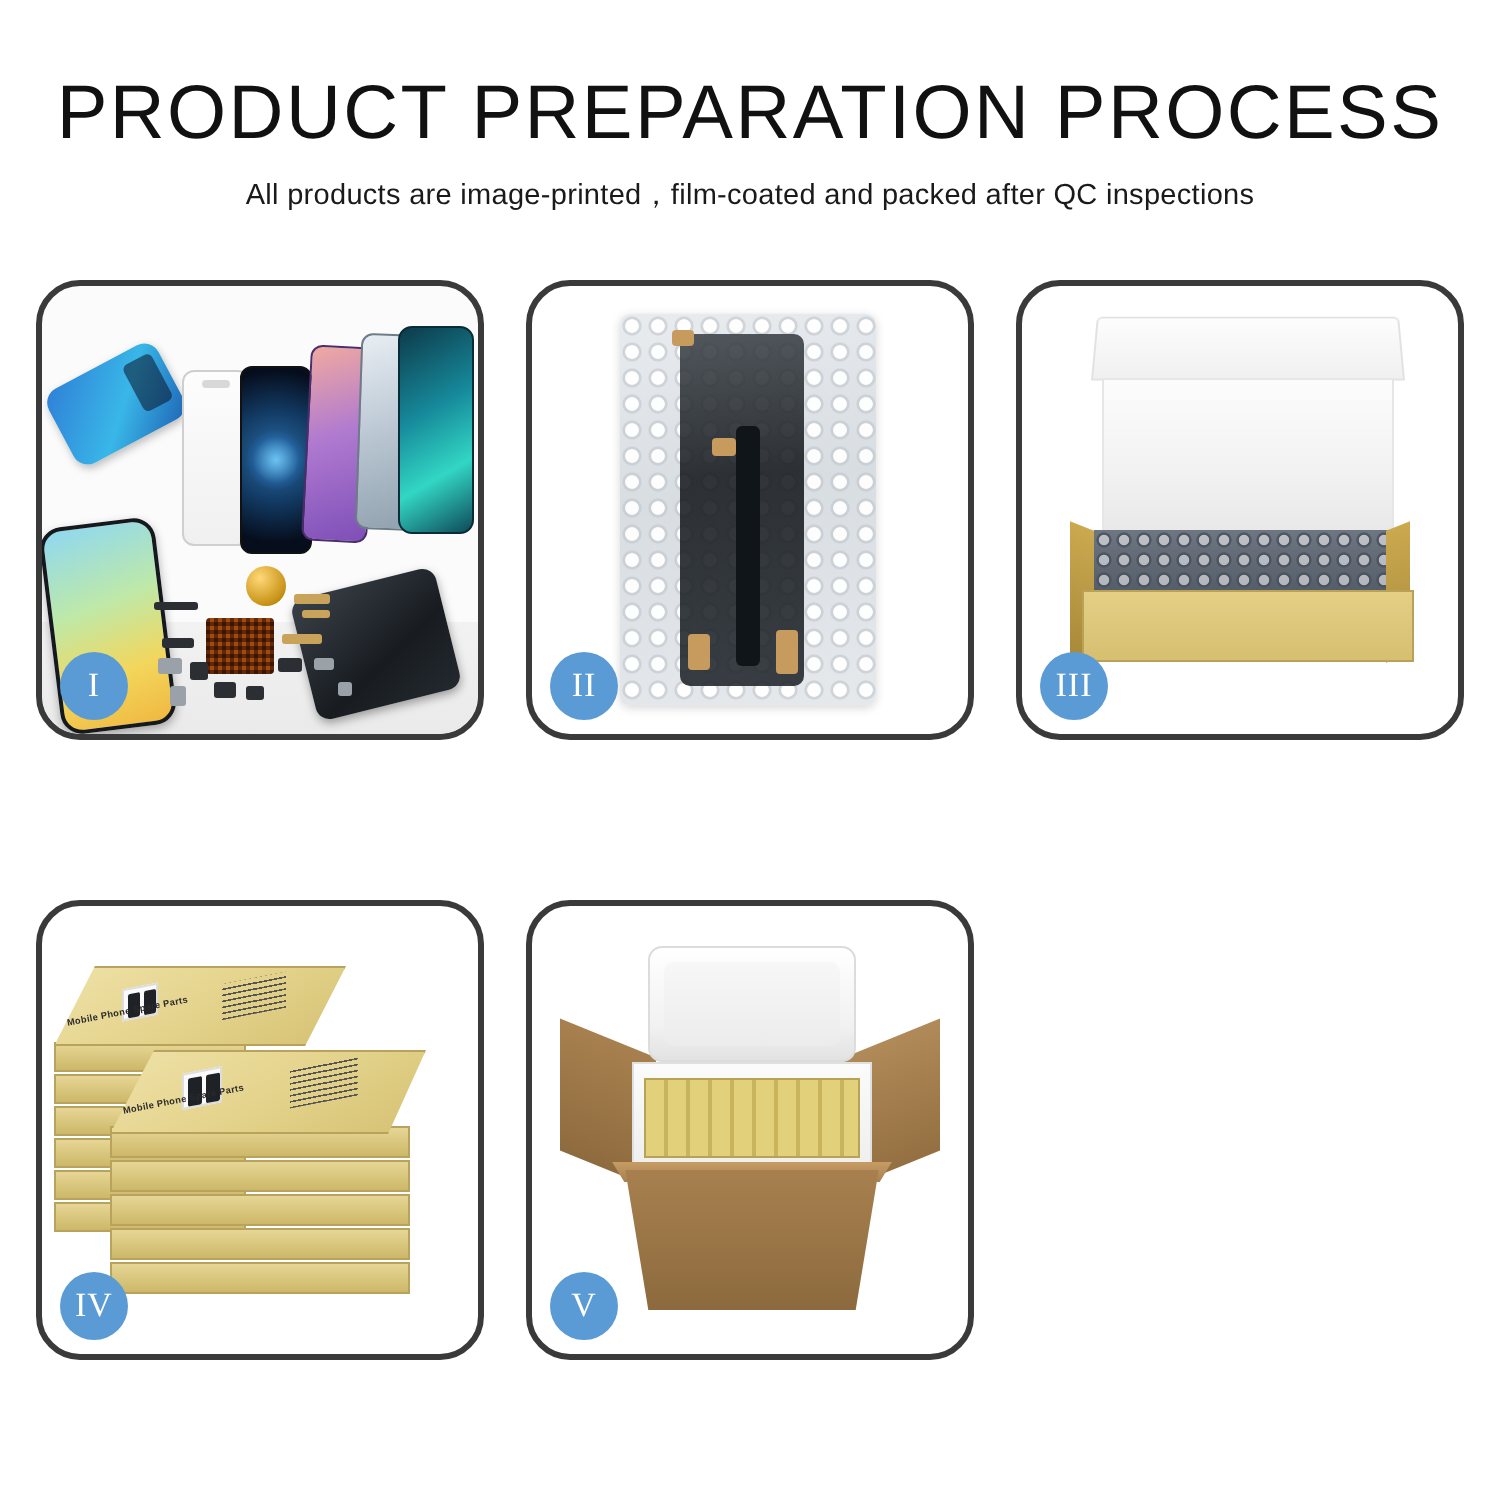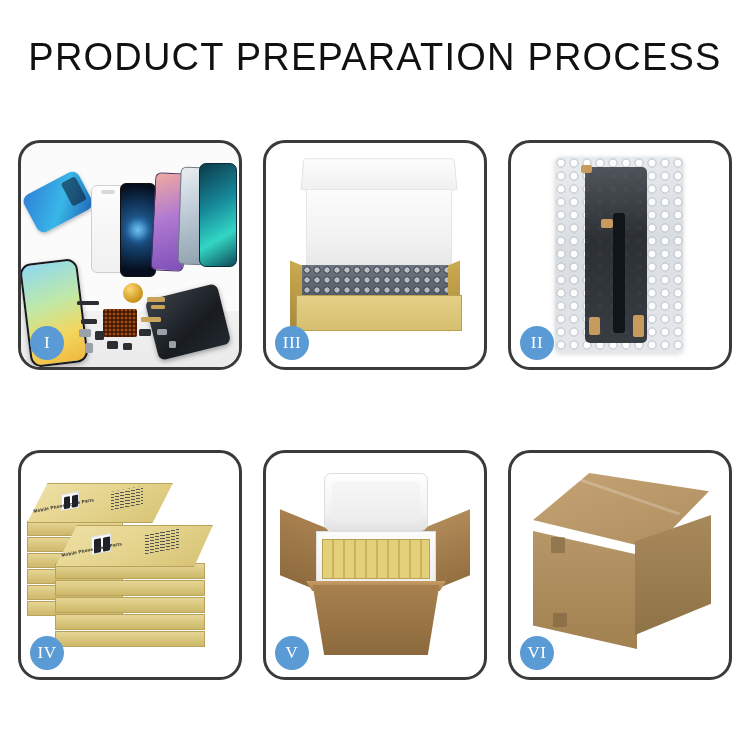--- a/index.html
+++ b/index.html
@@ -344,20 +344,21 @@
     position:absolute; background: rgba(120,95,62,0.55); border-radius:1px;
   }
 </style>
 </head>
 <body>
 
 <div id="page">
 
   <div class="header">
     <div class="title">PRODUCT PREPARATION PROCESS</div>
+    <div class="subtitle">All products are image-printed，film-coated and packed after QC inspections</div>
   </div>
 
   <div class="grid">
 
     <div class="panel p1">
       <div class="panel-media">
         <div class="floor"></div>
         <div class="phone ph-blue"></div>
         <div class="phone ph-glass"></div>
         <div class="phone ph-dark"></div>
@@ -380,46 +381,46 @@
           <div class="pt g" style="left:80px;top:34px;width:10px;height:6px;"></div>
           <div class="pt" style="left:30px;top:46px;width:11px;height:8px;"></div>
           <div class="pt" style="left:46px;top:48px;width:9px;height:7px;"></div>
           <div class="pt g" style="left:8px;top:48px;width:8px;height:10px;"></div>
           <div class="pt g" style="left:92px;top:46px;width:7px;height:7px;"></div>
         </div>
       </div>
       <div class="badge">I</div>
     </div>
 
-    <div class="panel p3">
-      <div class="panel-media">
-        <div class="k-lid"></div>
-        <div class="k-foam"></div>
-        <div class="k-bubble"></div>
-        <div class="k-side-l"></div>
-        <div class="k-side-r"></div>
-        <div class="k-front"></div>
-      </div>
-      <div class="badge">III</div>
-    </div>
-
     <div class="panel p2">
       <div class="panel-media">
         <div class="bubble-pack">
           <div class="inner-part"></div>
           <div class="flexcable" style="top:56px;height:120px;"></div>
           <div class="tan" style="left:26px;top:8px;width:11px;height:8px;"></div>
           <div class="tan" style="left:46px;top:62px;width:12px;height:9px;"></div>
           <div class="tan" style="left:34px;top:160px;width:11px;height:18px;"></div>
           <div class="tan" style="left:78px;top:158px;width:11px;height:22px;"></div>
         </div>
       </div>
       <div class="badge">II</div>
     </div>
 
+    <div class="panel p3">
+      <div class="panel-media">
+        <div class="k-lid"></div>
+        <div class="k-foam"></div>
+        <div class="k-bubble"></div>
+        <div class="k-side-l"></div>
+        <div class="k-side-r"></div>
+        <div class="k-front"></div>
+      </div>
+      <div class="badge">III</div>
+    </div>
+
     <div class="panel p4">
       <div class="panel-media">
         <div class="stack">
 
           <div class="sb sb-edge" style="left:0px;top:54px;width:96px;height:15px;"></div>
           <div class="sb sb-edge" style="left:0px;top:70px;width:96px;height:15px;"></div>
           <div class="sb sb-edge" style="left:0px;top:86px;width:96px;height:15px;"></div>
           <div class="sb sb-edge" style="left:0px;top:102px;width:96px;height:15px;"></div>
           <div class="sb sb-edge" style="left:0px;top:118px;width:96px;height:15px;"></div>
           <div class="sb sb-edge" style="left:0px;top:134px;width:96px;height:15px;"></div>
@@ -460,28 +461,17 @@
         <div class="flap-r"></div>
         <div class="foam-lid"></div>
         <div class="foam-body"></div>
         <div class="yellowpack"></div>
         <div class="cart-rim"></div>
         <div class="cart-front"></div>
       </div>
       <div class="badge">V</div>
     </div>
 
-    <div class="panel p6">
-      <div class="panel-media">
-        <div class="c-top"></div>
-        <div class="c-front"></div>
-        <div class="c-side"></div>
-        <div class="c-seam" style="left:52px;top:40px;width:120px;height:3px;transform:rotate(19deg);"></div>
-        <div class="c-tape" style="left:40px;top:84px;width:14px;height:16px;"></div>
-        <div class="c-tape" style="left:42px;top:160px;width:14px;height:14px;"></div>
-      </div>
-      <div class="badge">VI</div>
-    </div>
 
   </div>
 
 
 </div>
 
 </body></html>

